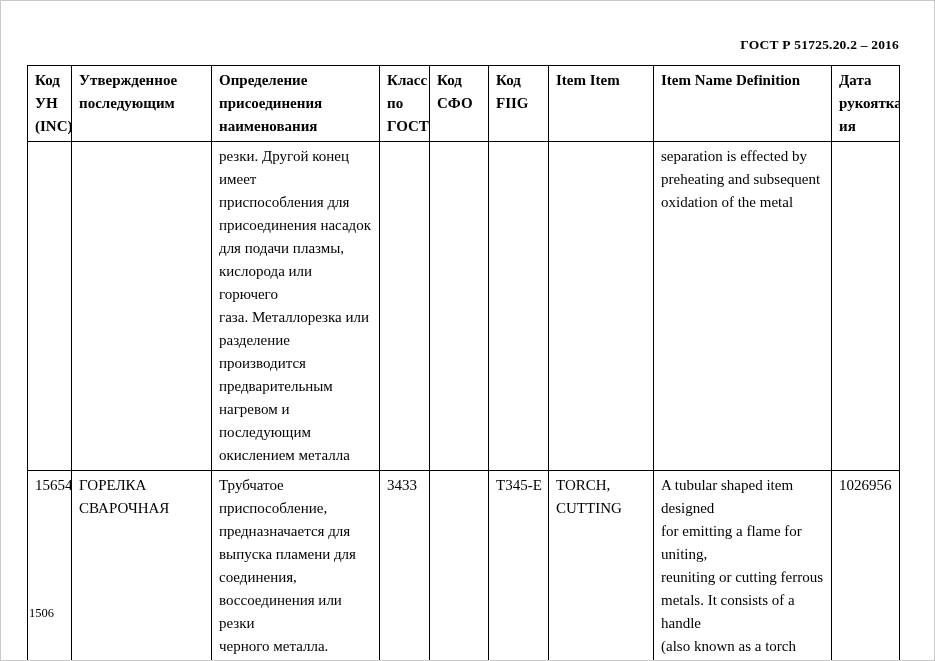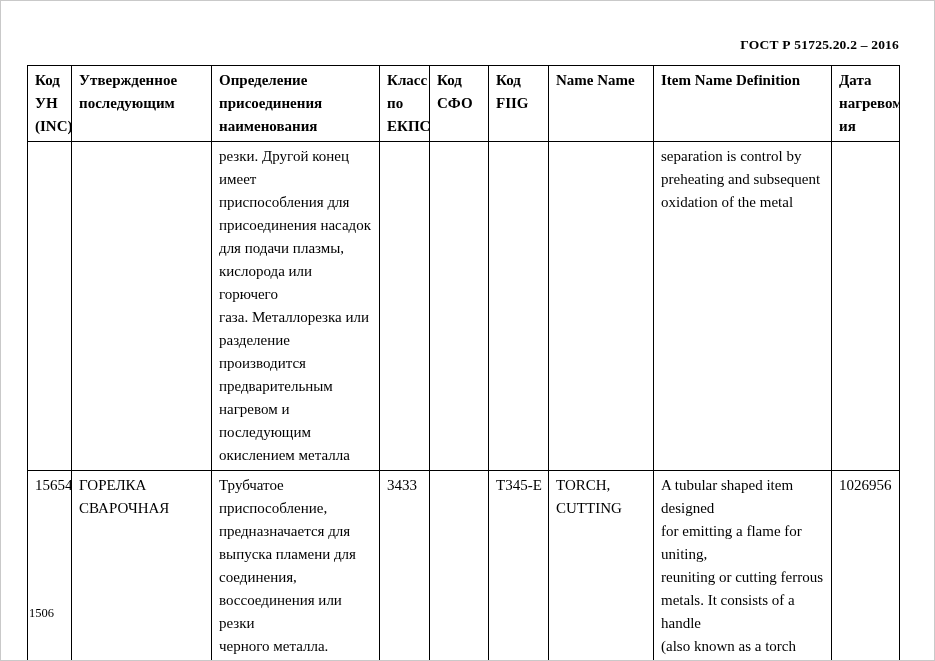--- a/index.html
+++ b/index.html
@@ -82,29 +82,29 @@
         <th>Код
 УН
 (INC)</th>
         <th>Утвержденное
 последующим</th>
         <th>Определение
 присоединения
 наименования</th>
         <th>Класс
 по
-ЕКПС</th>
+ГОСТ</th>
         <th>Код
 СФО</th>
         <th>Код
 FIIG</th>
-        <th>Name Name</th>
+        <th>Item Item</th>
         <th>Item Name Definition</th>
         <th>Дата
-нагревом
+рукоятка
 ия</th>
       </tr>
     </thead>
     <tbody>
       <tr class="body-row-1">
         <td></td>
         <td></td>
         <td>резки. Другой конец имеет
 приспособления для
 присоединения насадок
@@ -112,21 +112,21 @@
 кислорода или горючего
 газа. Металлорезка или
 разделение производится
 предварительным
 нагревом и последующим
 окислением металла</td>
         <td></td>
         <td></td>
         <td></td>
         <td></td>
-        <td>separation is control by
+        <td>separation is effected by
 preheating and subsequent
 oxidation of the metal</td>
         <td></td>
       </tr>
       <tr class="body-row-2">
         <td>15654</td>
         <td>ГОРЕЛКА
 СВАРОЧНАЯ</td>
         <td>Трубчатое
 приспособление,

